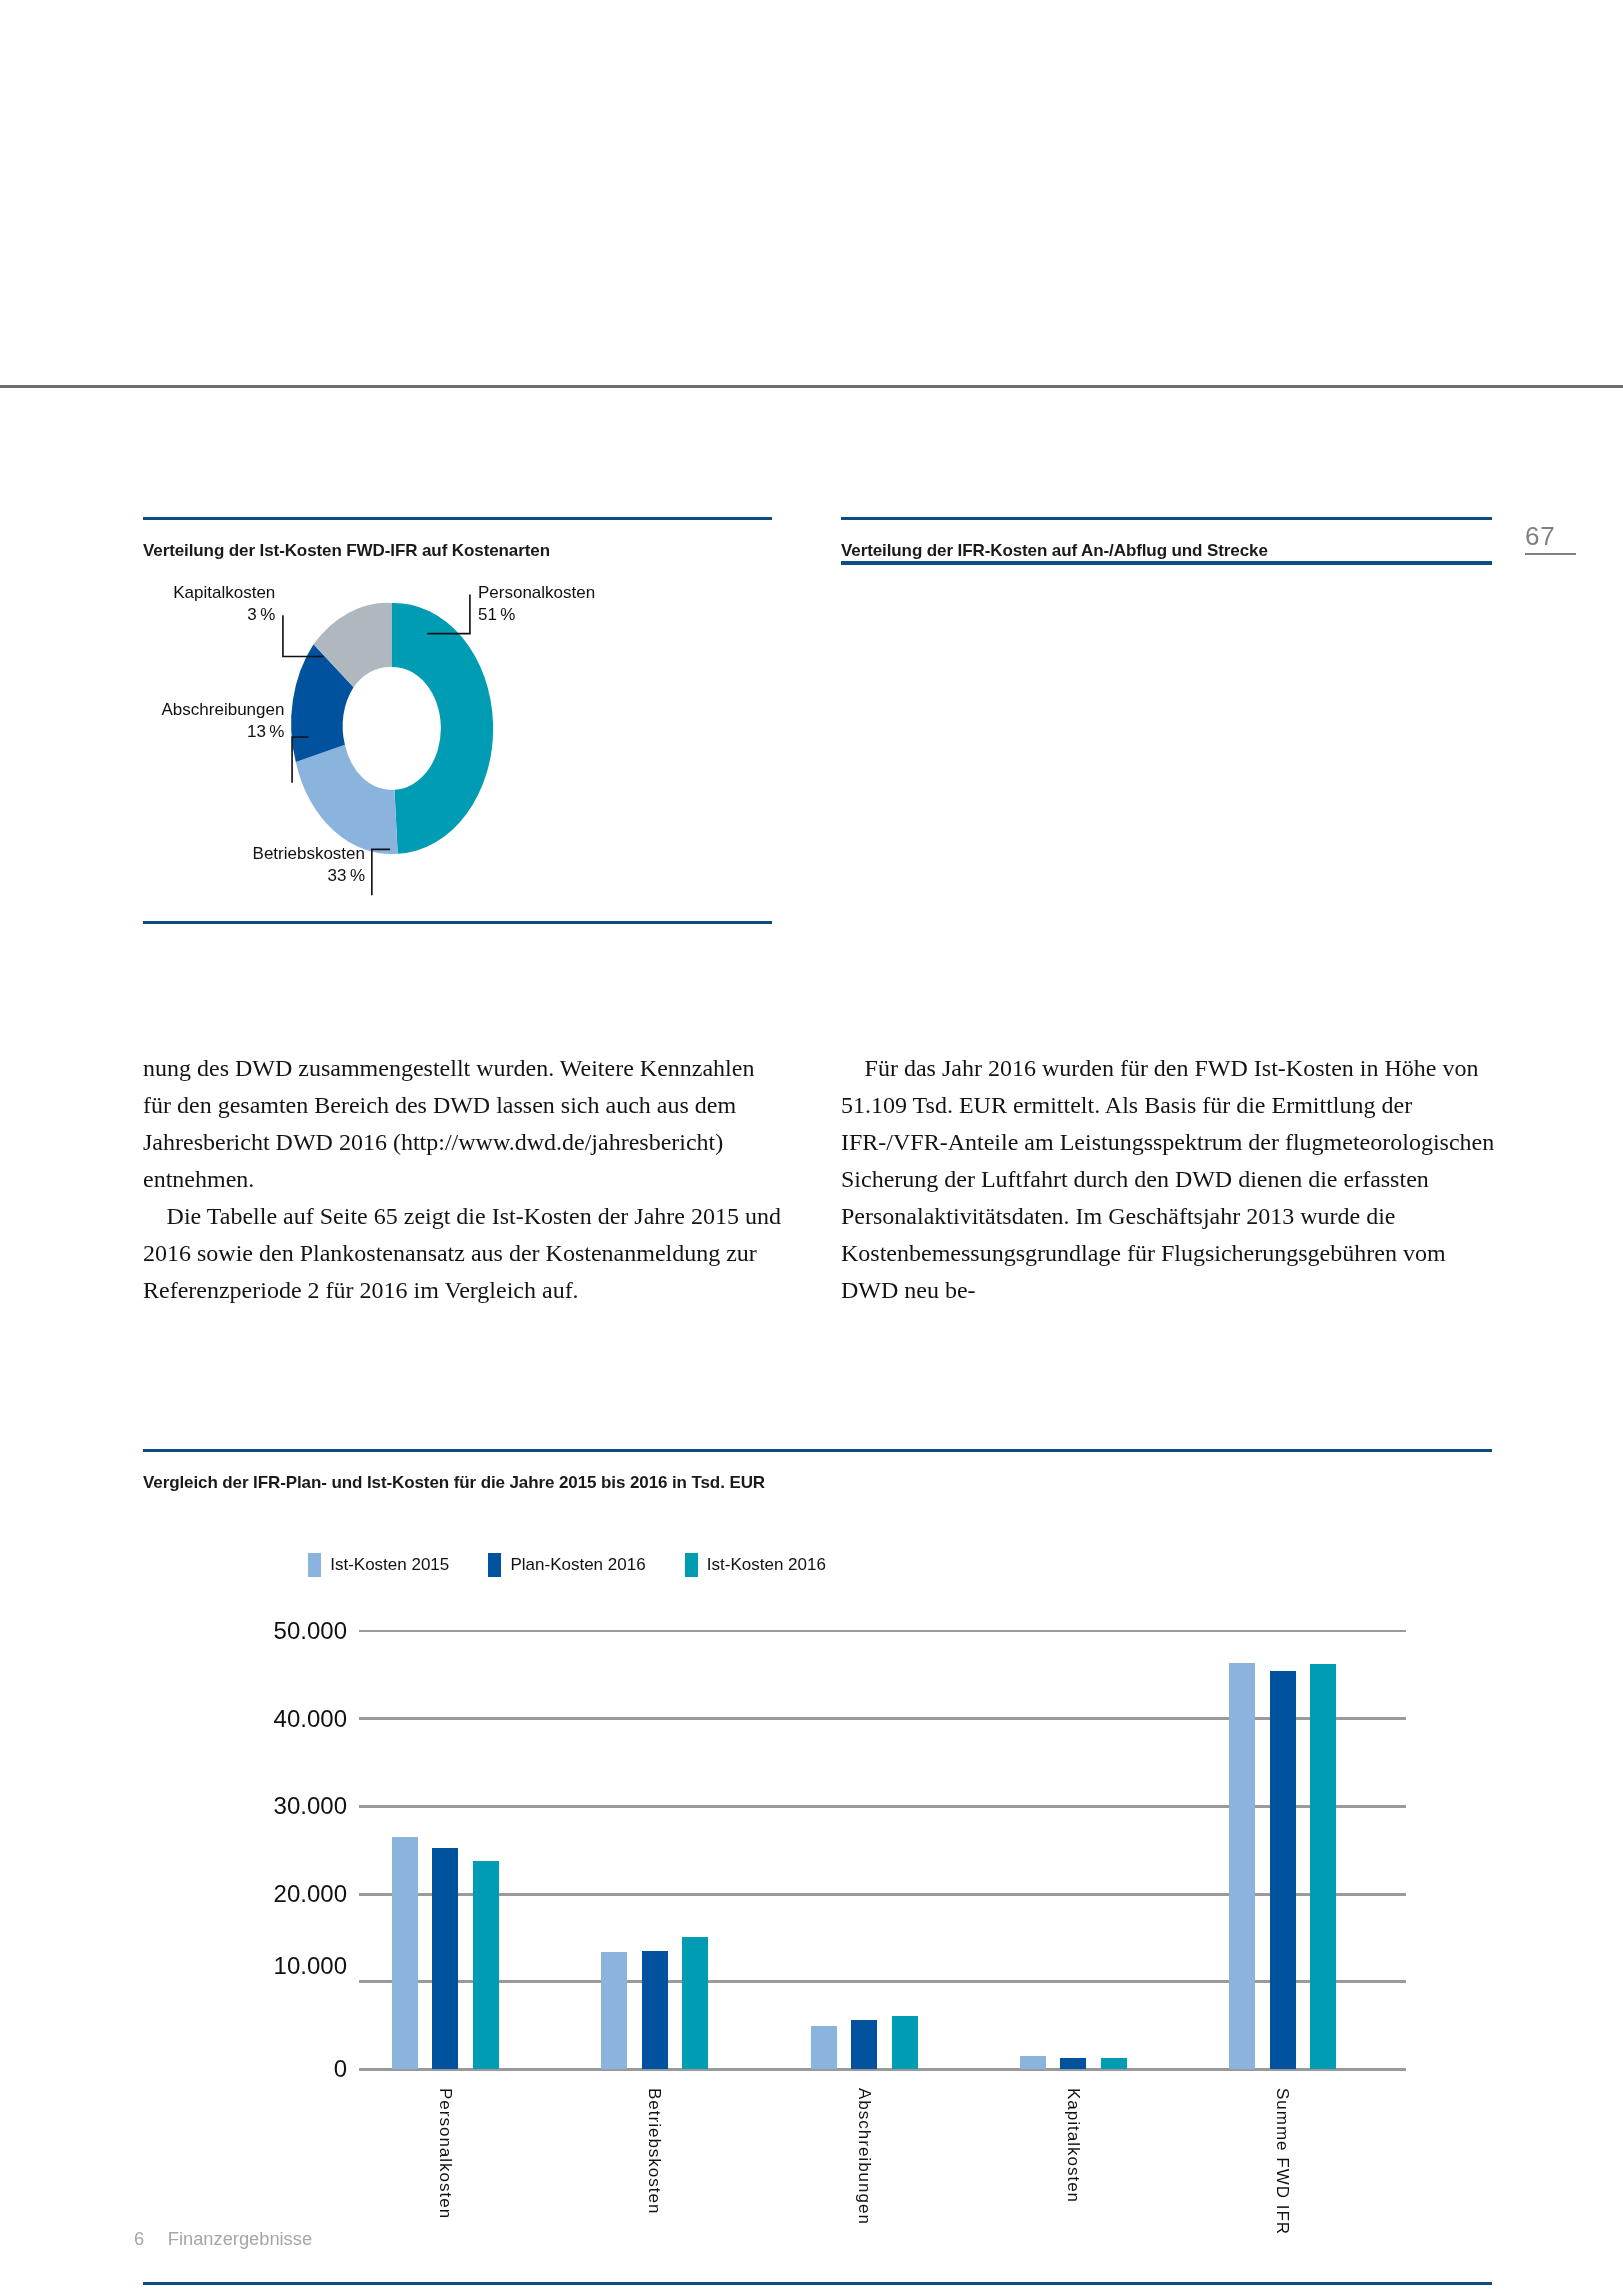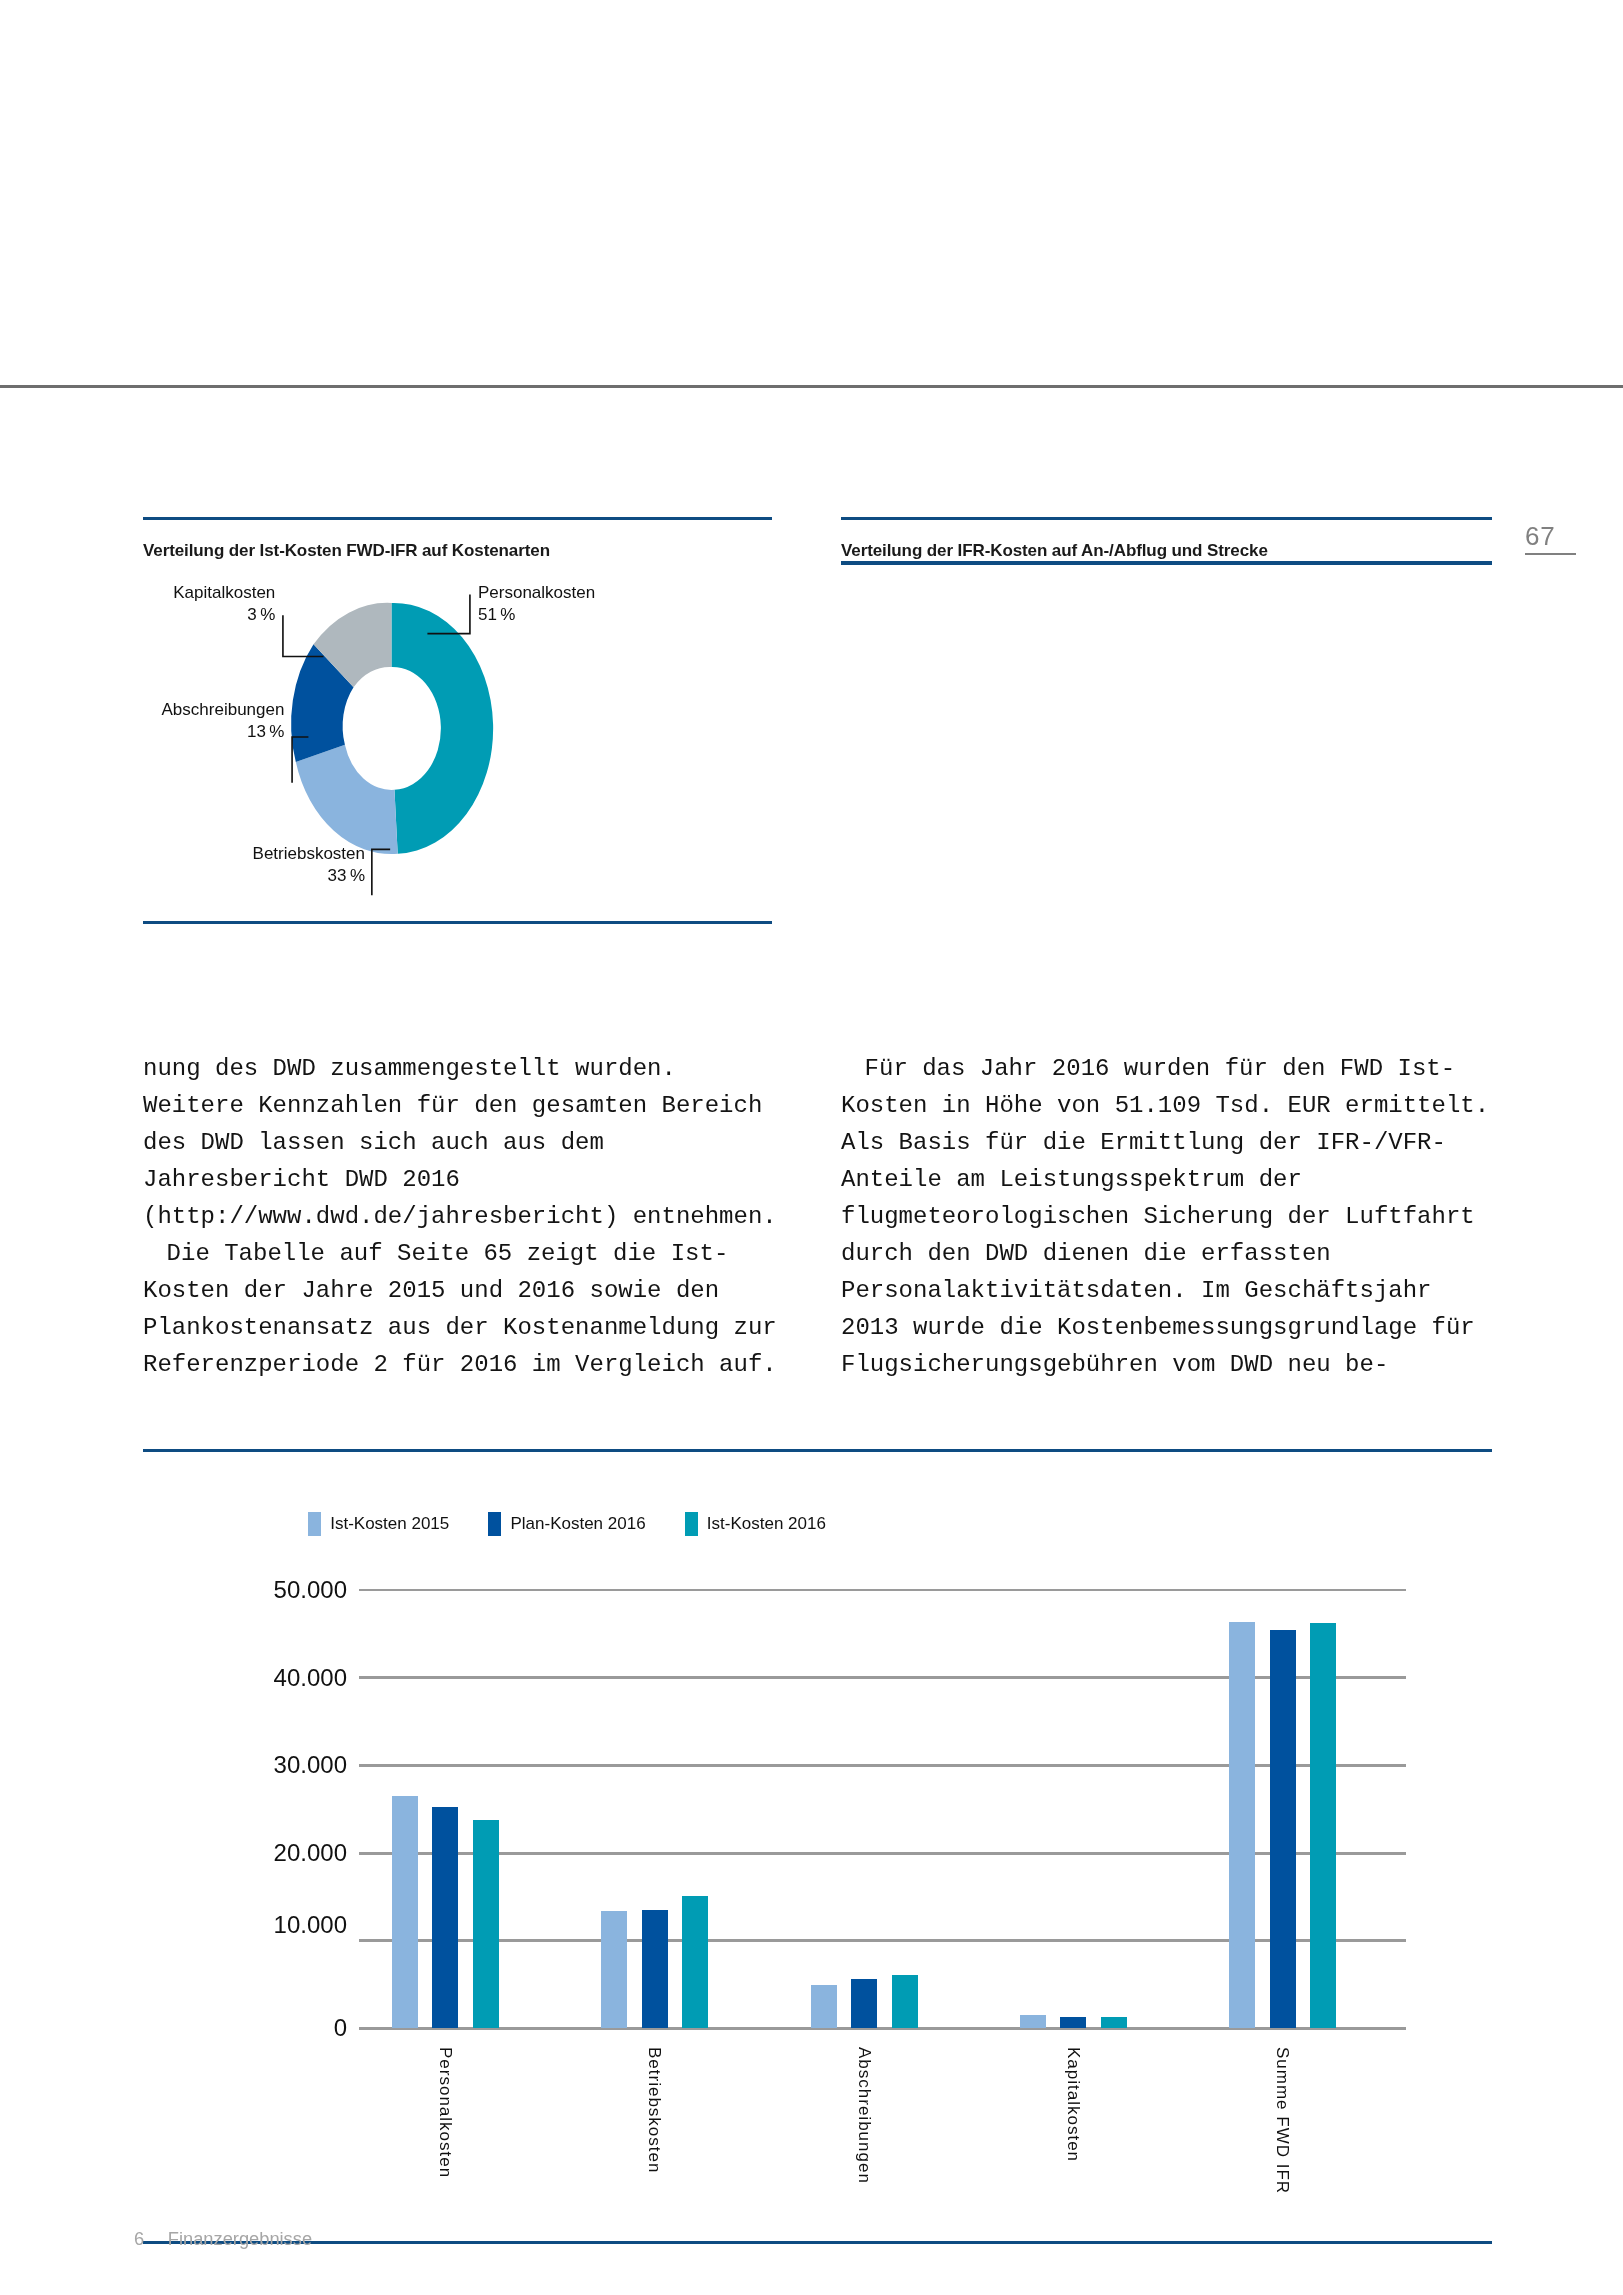--- a/index.html
+++ b/index.html
@@ -90,21 +90,21 @@
     line-height: 1.28;
     white-space: nowrap;
   }
   .donut-label.right { text-align: left; }
   .donut-label.left  { text-align: right; }
   .donut-label .pct { display: block; }
 
   
   .col-text {
     position: absolute;
-    font-family: Liberation Mono, monospace;
+    font-family: Liberation Serif, serif;
     font-size: 24px;
     line-height: 37px;
     color: #141414;
     text-align: left;
   }
   #col-left  { left: 143px; top: 1050px; width: 645px; }
   #col-right { left: 841px; top: 1050px; width: 654px; }
   .col-text p { margin: 0; }
   .col-text p.indent { text-indent: 23.6px; }
 
@@ -271,20 +271,21 @@
   <p>nung des DWD zusammengestellt wurden. Weitere Kennzahlen für den gesamten Bereich des DWD lassen sich auch aus dem Jahresbericht DWD 2016 (http://www.dwd.de/jahresbericht) entnehmen.</p>
   <p class="indent">Die Tabelle auf Seite 65 zeigt die Ist-Kosten der Jahre 2015 und 2016 sowie den Plankostenansatz aus der Kostenanmeldung zur Referenzperiode 2 für 2016 im Vergleich auf.</p>
 </div>
 
 <div class="col-text" id="col-right">
   <p class="indent">Für das Jahr 2016 wurden für den FWD Ist-Kosten in Höhe von 51.109 Tsd. EUR ermittelt. Als Basis für die Ermittlung der IFR-/VFR-Anteile am Leistungsspektrum der flugmeteorologischen Sicherung der Luftfahrt durch den DWD dienen die erfassten Personalaktivitätsdaten. Im Geschäftsjahr 2013 wurde die Kostenbemessungsgrundlage für Flugsicherungsgebühren vom DWD neu be-</p>
 </div>
 
 <div class="fig" id="fig-bars">
   <div class="fig-rule-top"></div>
+  <div class="fig-title">Vergleich der IFR-Plan- und Ist-Kosten für die Jahre 2015 bis 2016 in Tsd. EUR</div>
 
   <div id="bars-canvas">
 
     <div class="legend">
       <div class="legend-item">
         <span class="legend-swatch" style="background:#8AB4DE"></span>
         <span class="legend-text">Ist-Kosten 2015</span>
       </div>
       <div class="legend-item">
         <span class="legend-swatch" style="background:#00519E"></span>

